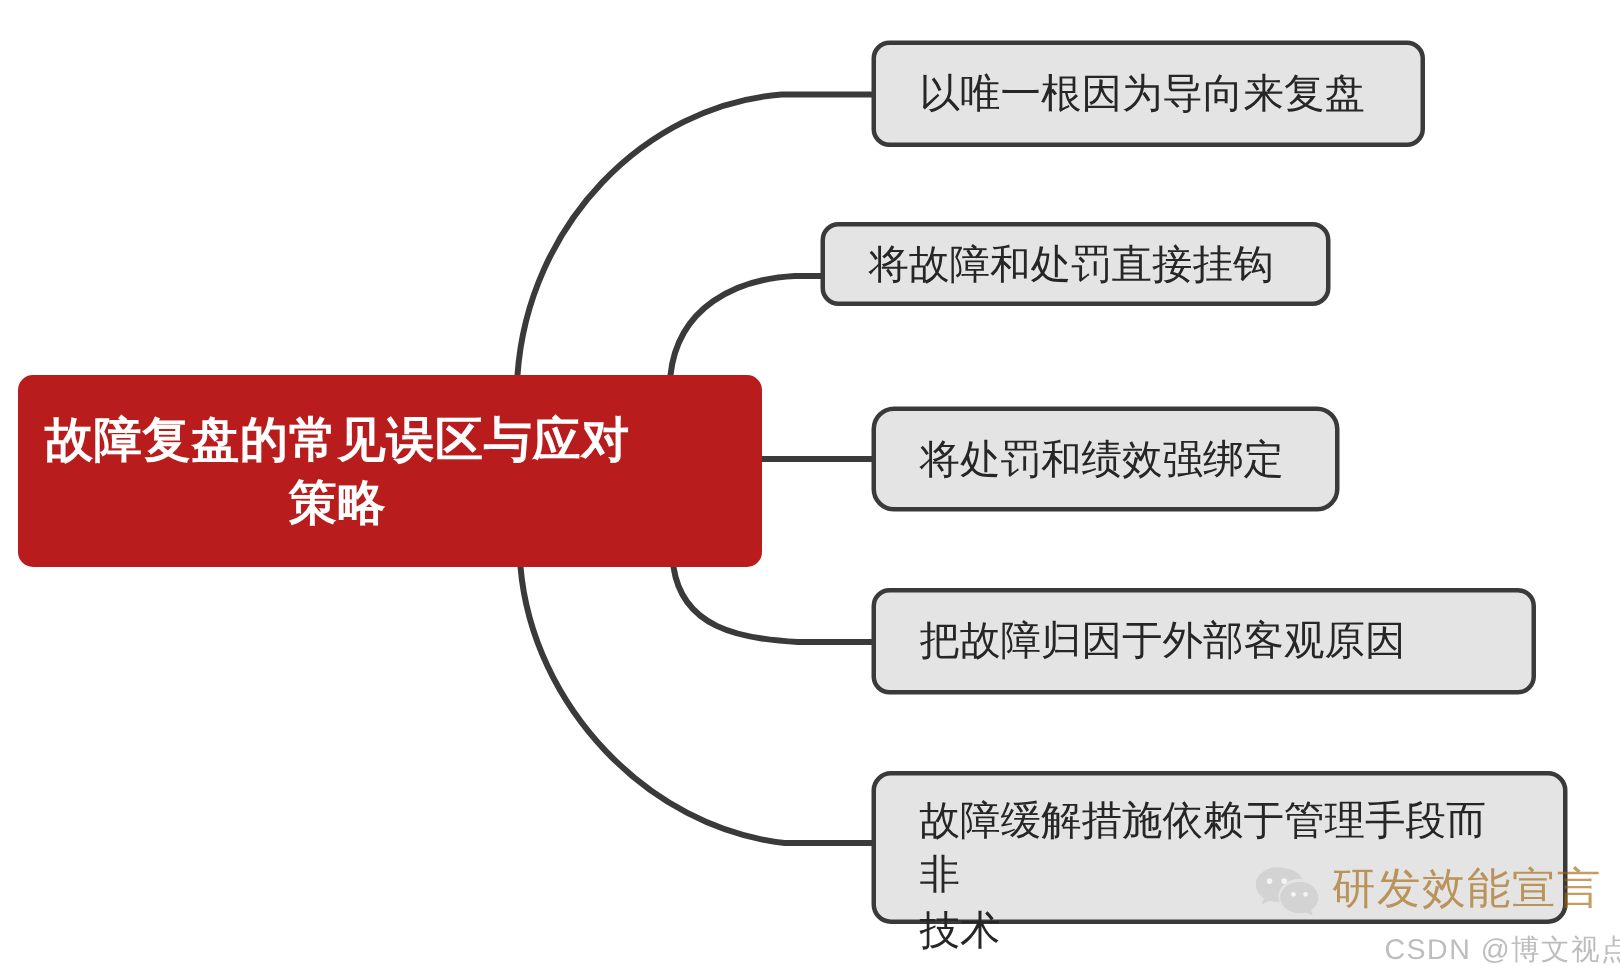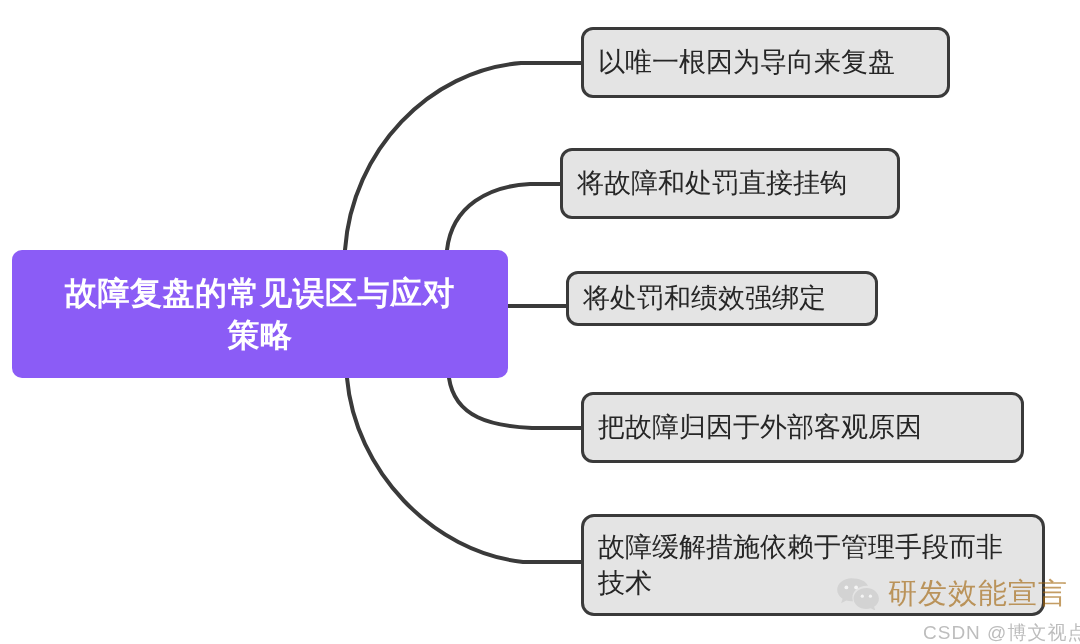--- a/index.html
+++ b/index.html
@@ -32,23 +32,22 @@
     box-sizing: border-box;
     display: flex;
     align-items: center;
     justify-content: flex-start;
   }
   .root-node {
     left: 12px;
     top: 250px;
     width: 496px;
     height: 128px;
-    background: #8b5cf6;
+    background: #b91c1c;
     border-radius: 10px;
-    justify-content: center;
     z-index: 3;
   }
   .root-label {
     color: #ffffff;
     font-size: 32px;
     font-weight: bold;
     line-height: 1.32;
     text-align: center;
     letter-spacing: 0.5px;
     padding: 0 18px;
@@ -58,27 +57,27 @@
     background: #e4e4e4;
     border: 3px solid #3a3a3a;
     border-radius: 12px;
     z-index: 3;
   }
   .branch-label {
     color: #262626;
     font-size: 27px;
     font-weight: normal;
     line-height: 1.35;
-    padding: 0 14px;
+    padding: 0 29px;
     text-align: left;
     white-space: pre-line;
   }
   #branch-1 { left: 581px; top: 27px;  width: 369px; height: 71px; }
-  #branch-2 { left: 560px; top: 148px; width: 340px; height: 71px; }
-  #branch-3 { left: 566px; top: 271px; width: 312px; height: 55px; }
+  #branch-2 { left: 547px; top: 148px; width: 340px; height: 56px; }
+  #branch-3 { left: 581px; top: 271px; width: 312px; height: 70px; border-radius: 15px; }
   #branch-4 { left: 581px; top: 392px; width: 443px; height: 71px; }
   #branch-5 { left: 581px; top: 514px; width: 464px; height: 102px;
               align-items: flex-start; padding-top: 12px; border-radius: 13px; }
 
   .watermark-wechat {
     position: absolute;
     left: 836px;
     top: 576px;
     display: flex;
     align-items: center;

